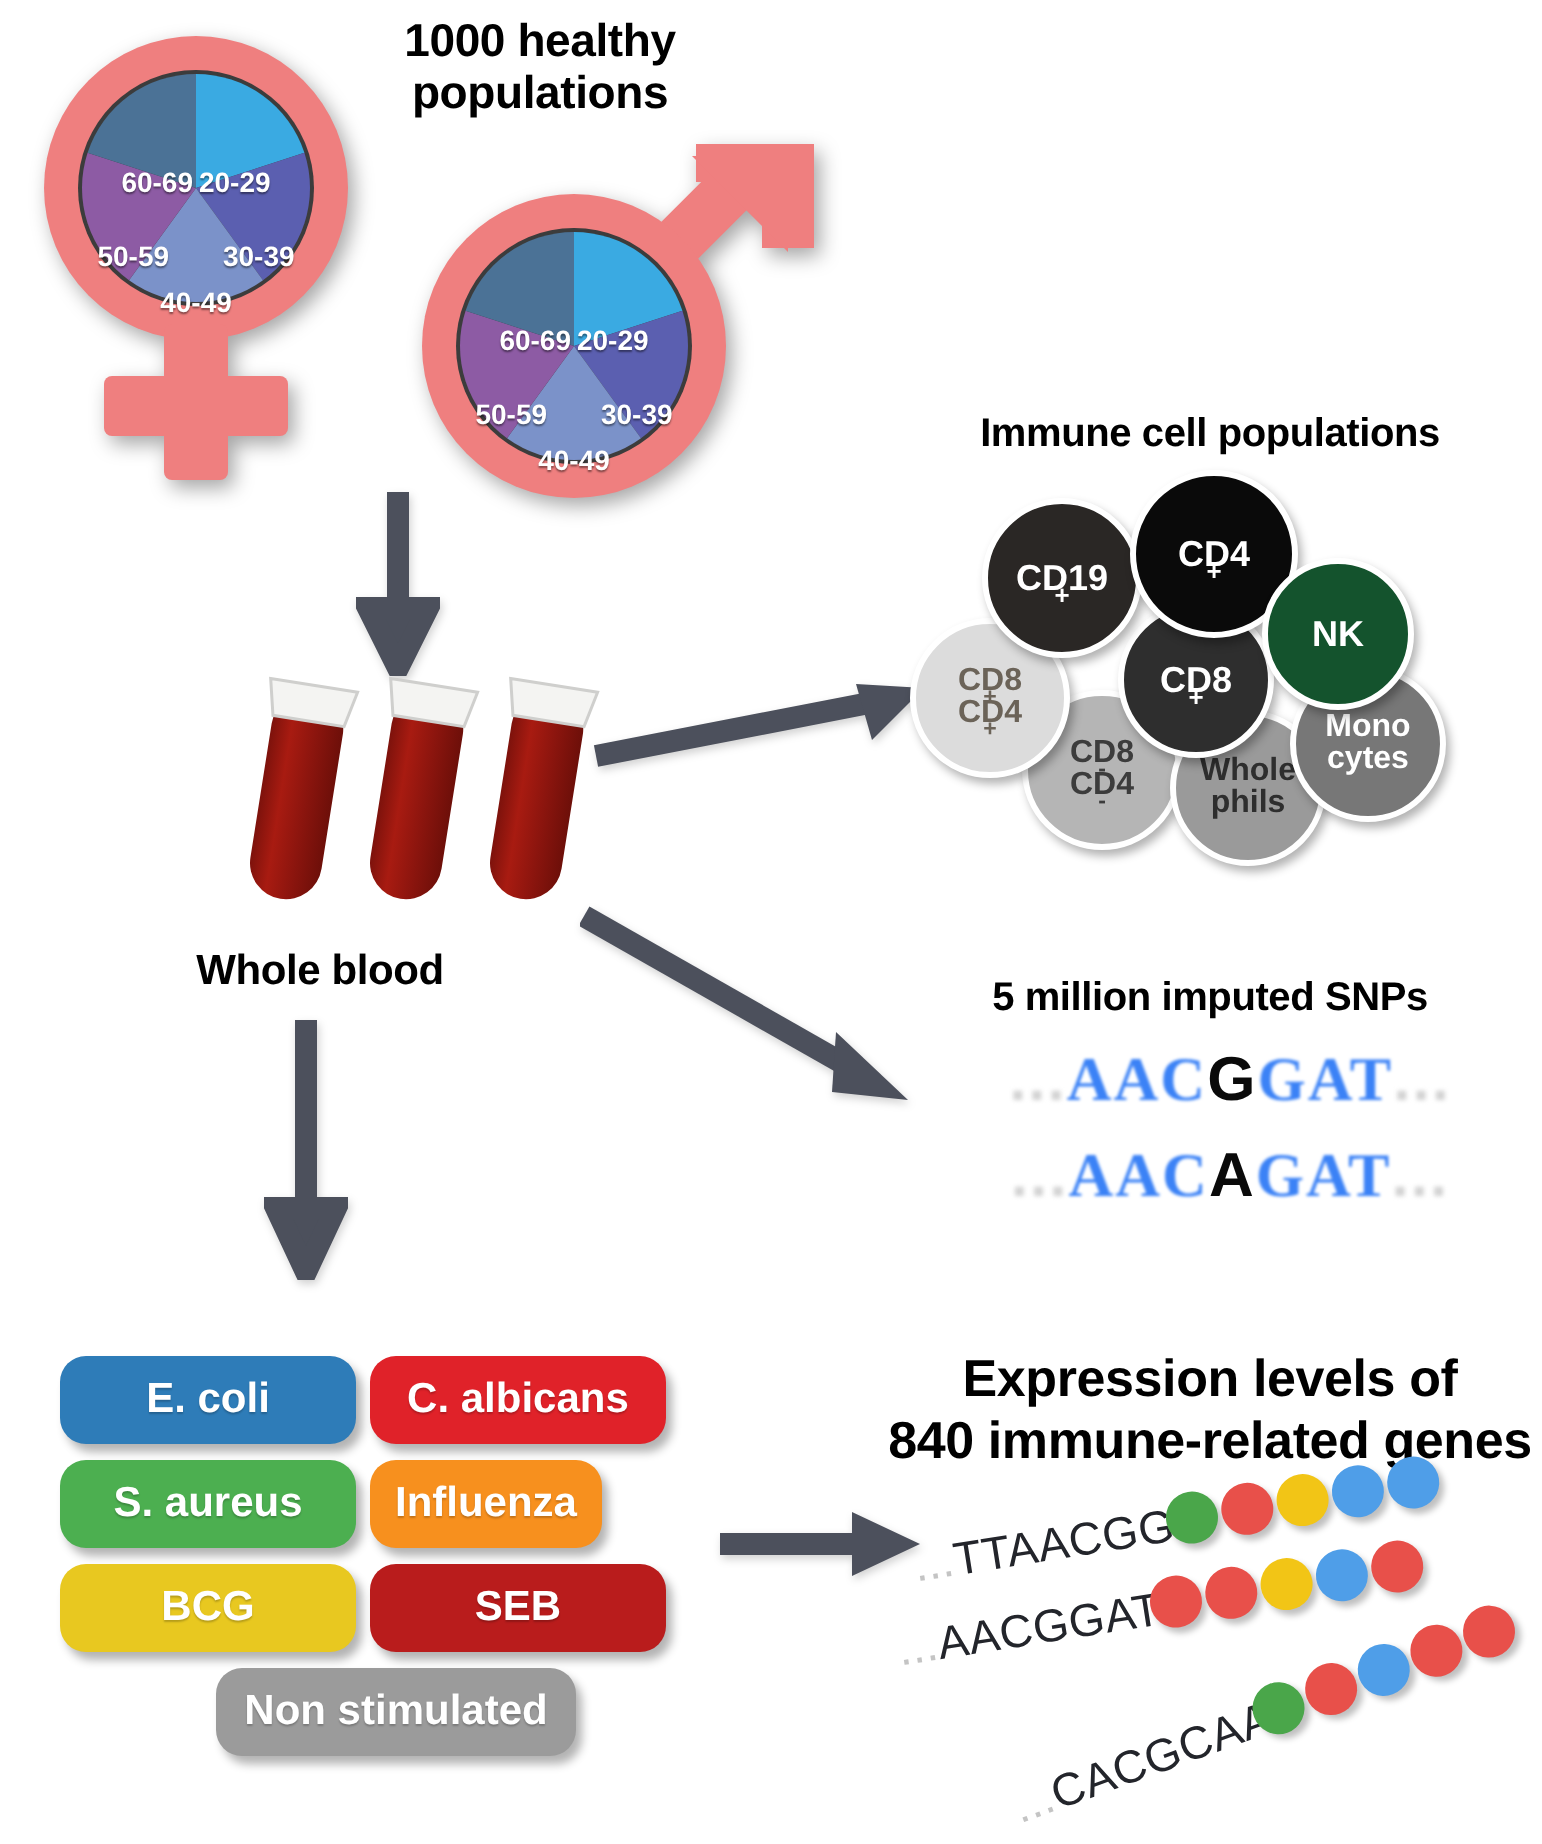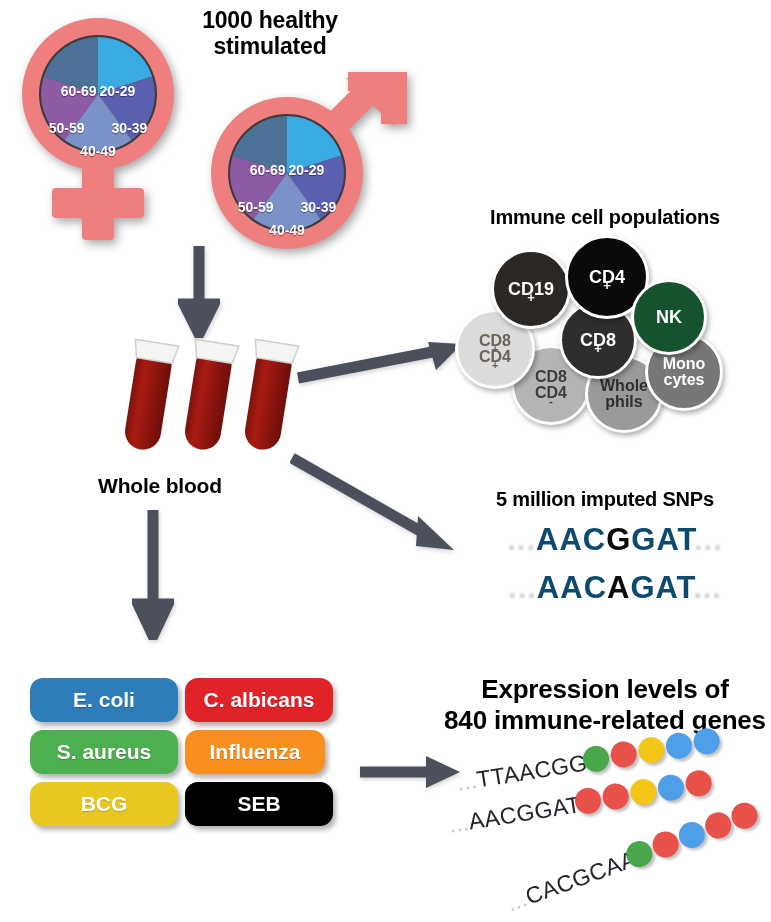--- a/index.html
+++ b/index.html
@@ -51,21 +51,21 @@
   .cell span{display:block;}
   .sup{font-size:0.72em;vertical-align:super;line-height:0;}
 
   
   #snp-seqs{left:470px;top:522px;width:290px;height:92px;}
   .snp-row{
     position:absolute;left:0;width:290px;text-align:center;
     font-family:"Liberation Sans", sans-serif;font-size:31px;font-weight:bold;
     letter-spacing:1px;white-space:nowrap;
   }
-  .snp-dim{color:#0c4a6e;filter:blur(0.7px);}
+  .snp-dim{color:#3b82f6;filter:blur(0.7px);font-family:Liberation Serif, serif;}
   .snp-hi{color:#0a0a0a;}
   .snp-edge{color:#d2d2d2;filter:blur(1.1px);}
 
   
   #stimuli{left:30px;top:678px;width:320px;height:230px;}
   .stim{
     position:absolute;border-radius:13px;
     display:flex;align-items:center;justify-content:center;
     color:#fff;font-weight:bold;font-size:21px;
     box-shadow:3px 4px 5px rgba(0,0,0,0.30);
@@ -85,21 +85,21 @@
   .bead{
     position:absolute;width:26px;height:26px;border-radius:50%;
     box-shadow:2px 3px 3px rgba(0,0,0,0.25);
   }
 </style>
 </head>
 <body>
 
 <div class="abs heading" id="cohort-title">
   <div>1000 healthy</div>
-  <div>stimulated</div>
+  <div>populations</div>
 </div>
 
 <div class="abs gsym" id="female-symbol" style="left:8px;top:12px;width:180px;height:240px;">
   <svg width="180" height="240" viewBox="0 0 180 240">
     <g fill="#ef7f7f">
       <circle cx="90" cy="82" r="76"></circle>
       <rect x="74" y="150" width="32" height="78" rx="4"></rect>
       <rect x="44" y="176" width="92" height="30" rx="4"></rect>
     </g>
     <circle cx="90" cy="82" r="59" fill="#3c3c3c"></circle>
@@ -237,28 +237,31 @@
 <div class="abs" id="stimuli">
     <div class="stim" style="left: 0px; top: 0px; width: 148px; height: 44px; background: rgb(46, 124, 184);">
       <span>E. coli</span>
     </div>
     <div class="stim" style="left: 155px; top: 0px; width: 148px; height: 44px; background: rgb(224, 34, 41);">
       <span>C. albicans</span>
     </div>
     <div class="stim" style="left: 0px; top: 52px; width: 148px; height: 44px; background: rgb(76, 175, 80);">
       <span>S. aureus</span>
     </div>
-    <div class="stim" style="left: 155px; top: 52px; width: 140px; height: 44px; background: rgb(247, 144, 30);">
+    <div class="stim" style="left: 155px; top: 52px; width: 116px; height: 44px; background: rgb(247, 144, 30);">
       <span>Influenza</span>
     </div>
     <div class="stim" style="left: 0px; top: 104px; width: 148px; height: 44px; background: rgb(232, 200, 32);">
       <span>BCG</span>
     </div>
-    <div class="stim" style="left: 155px; top: 104px; width: 148px; height: 44px; background: #000000;">
+    <div class="stim" style="left: 155px; top: 104px; width: 148px; height: 44px; background: #b91c1c;">
       <span>SEB</span>
+    </div>
+    <div class="stim" style="left: 78px; top: 156px; width: 180px; height: 44px; background: rgb(155, 155, 155);">
+      <span>Non stimulated</span>
     </div>
   </div>
 
 <div class="abs heading" id="gene-title">
   <div>Expression levels of</div>
   <div>840 immune-related genes</div>
 </div>
 <div class="abs" id="rna">
     <div class="strand" style="left: 0px; top: 30px; transform: rotate(-9deg);">
       <div class="strand-seq"><span class="fade">...</span>TTAACGG</div>

